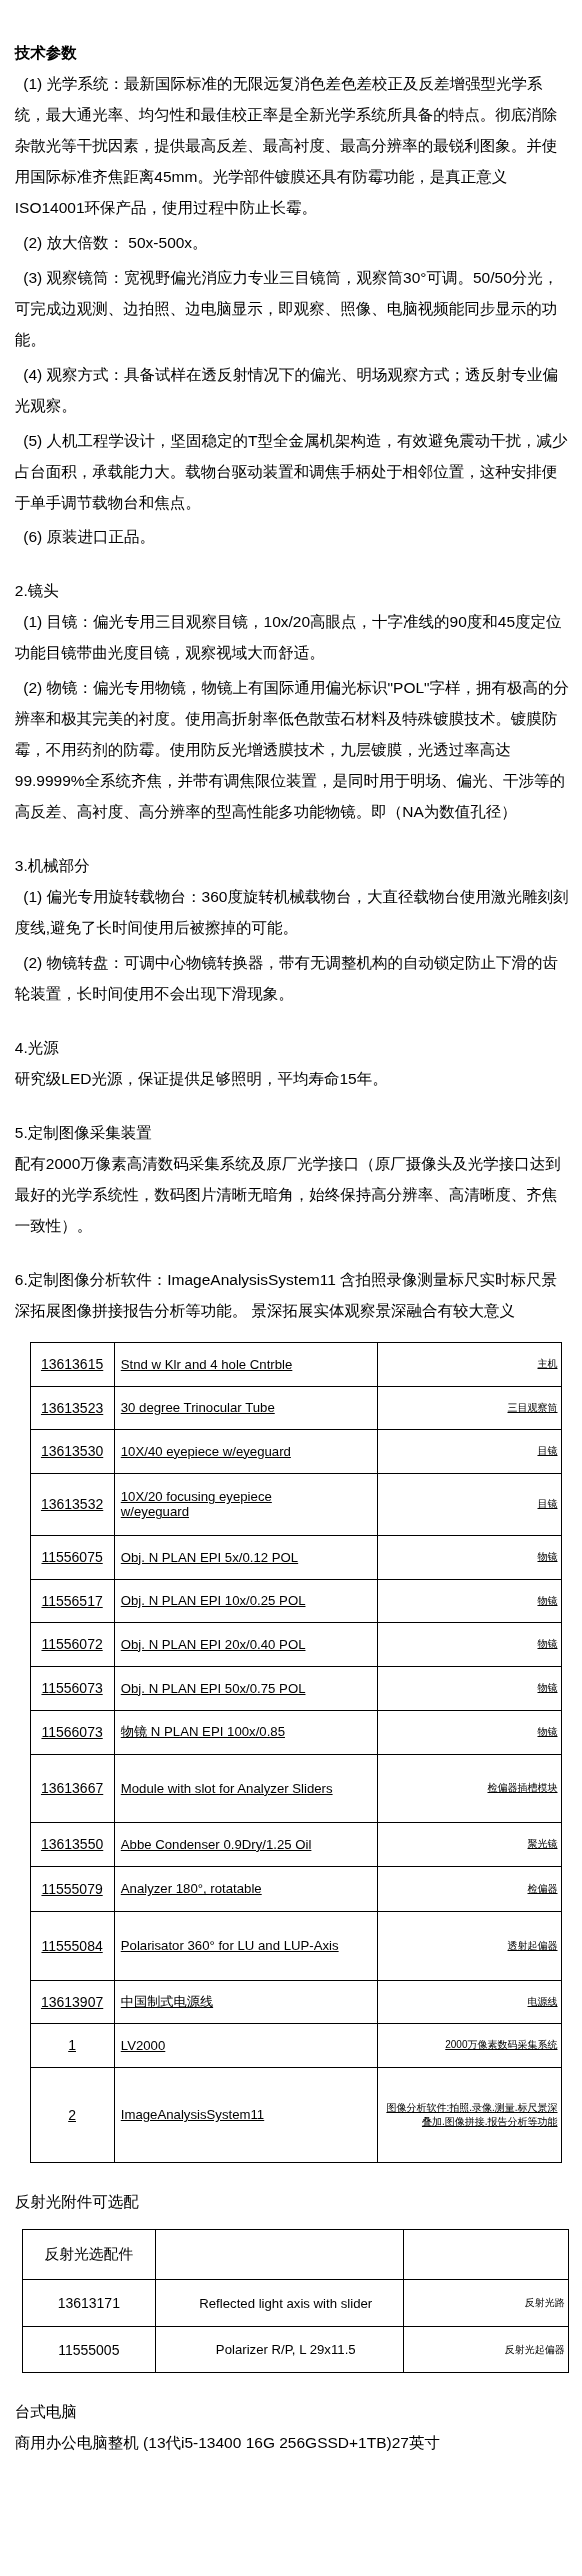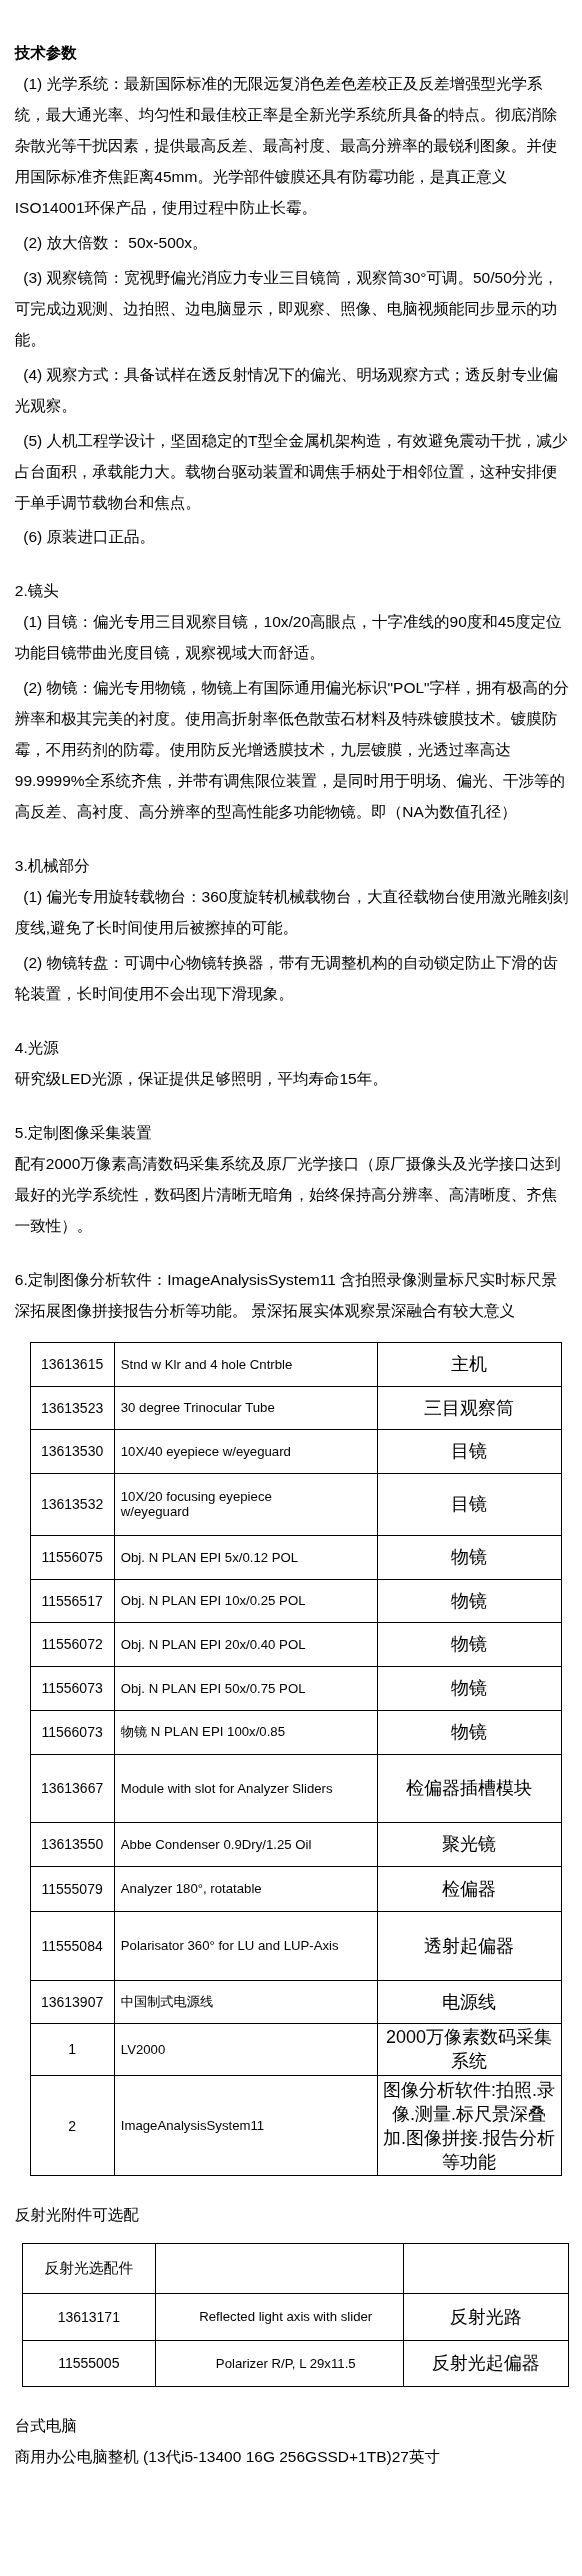--- a/index.html
+++ b/index.html
@@ -5,27 +5,27 @@
   html,body{margin:0;padding:0;background:#ffffff;}
   body{width:582px;color:#000;font-family:"Liberation Sans","DejaVu Sans",sans-serif;}
   .doc{padding:37px 11.6px 45px 14.8px;}
   .title{font-size:15.5px;line-height:31px;font-weight:bold;margin:0;}
   .h{font-size:15.5px;line-height:31px;font-weight:normal;margin:0;}
   .para{font-size:15.5px;line-height:31px;margin:0 0 3.9px 0;word-break:break-word;}
   .num{text-indent:8.5px;}
   .sec-gap{margin-top:23px;}
   table{border-collapse:collapse;table-layout:fixed;border:1.6px solid #000;}
   td{border:0.8px solid #000;vertical-align:middle;padding:1.6px 3.1px;overflow:hidden;}
-  .t1{width:531px;margin:15.5px 0 0 14.8px;}
+  .t1{width:531px;margin:15.5px 0 0 14.8px;text-decoration:underline;}
   .t1 col.c1{width:84px;} .t1 col.c2{width:263px;} .t1 col.c3{width:184px;}
   .t2{width:546px;margin:12.4px 0 0 7px;}
   .t2 col.c1{width:133px;} .t2 col.c2{width:248px;} .t2 col.c3{width:165px;}
   td.td-code{text-align:center;font-size:14px;}
   td.td-desc{text-align:left;font-size:13.2px;padding-left:6.2px;white-space:pre-line;}
-  td.td-name{text-align:center;font-size:18px;}
+  td.td-name{text-align:right;font-size:10px;}
   .t2 td.td-desc{text-align:center;padding-left:16px;}
   .t2 tr.hdr{height:50px;}
   .t2 .hdr td{font-size:14.8px;text-align:center;}
 </style>
 </head>
 <body>
 
 <div class="doc">
 
   <p class="title">技术参数</p>

